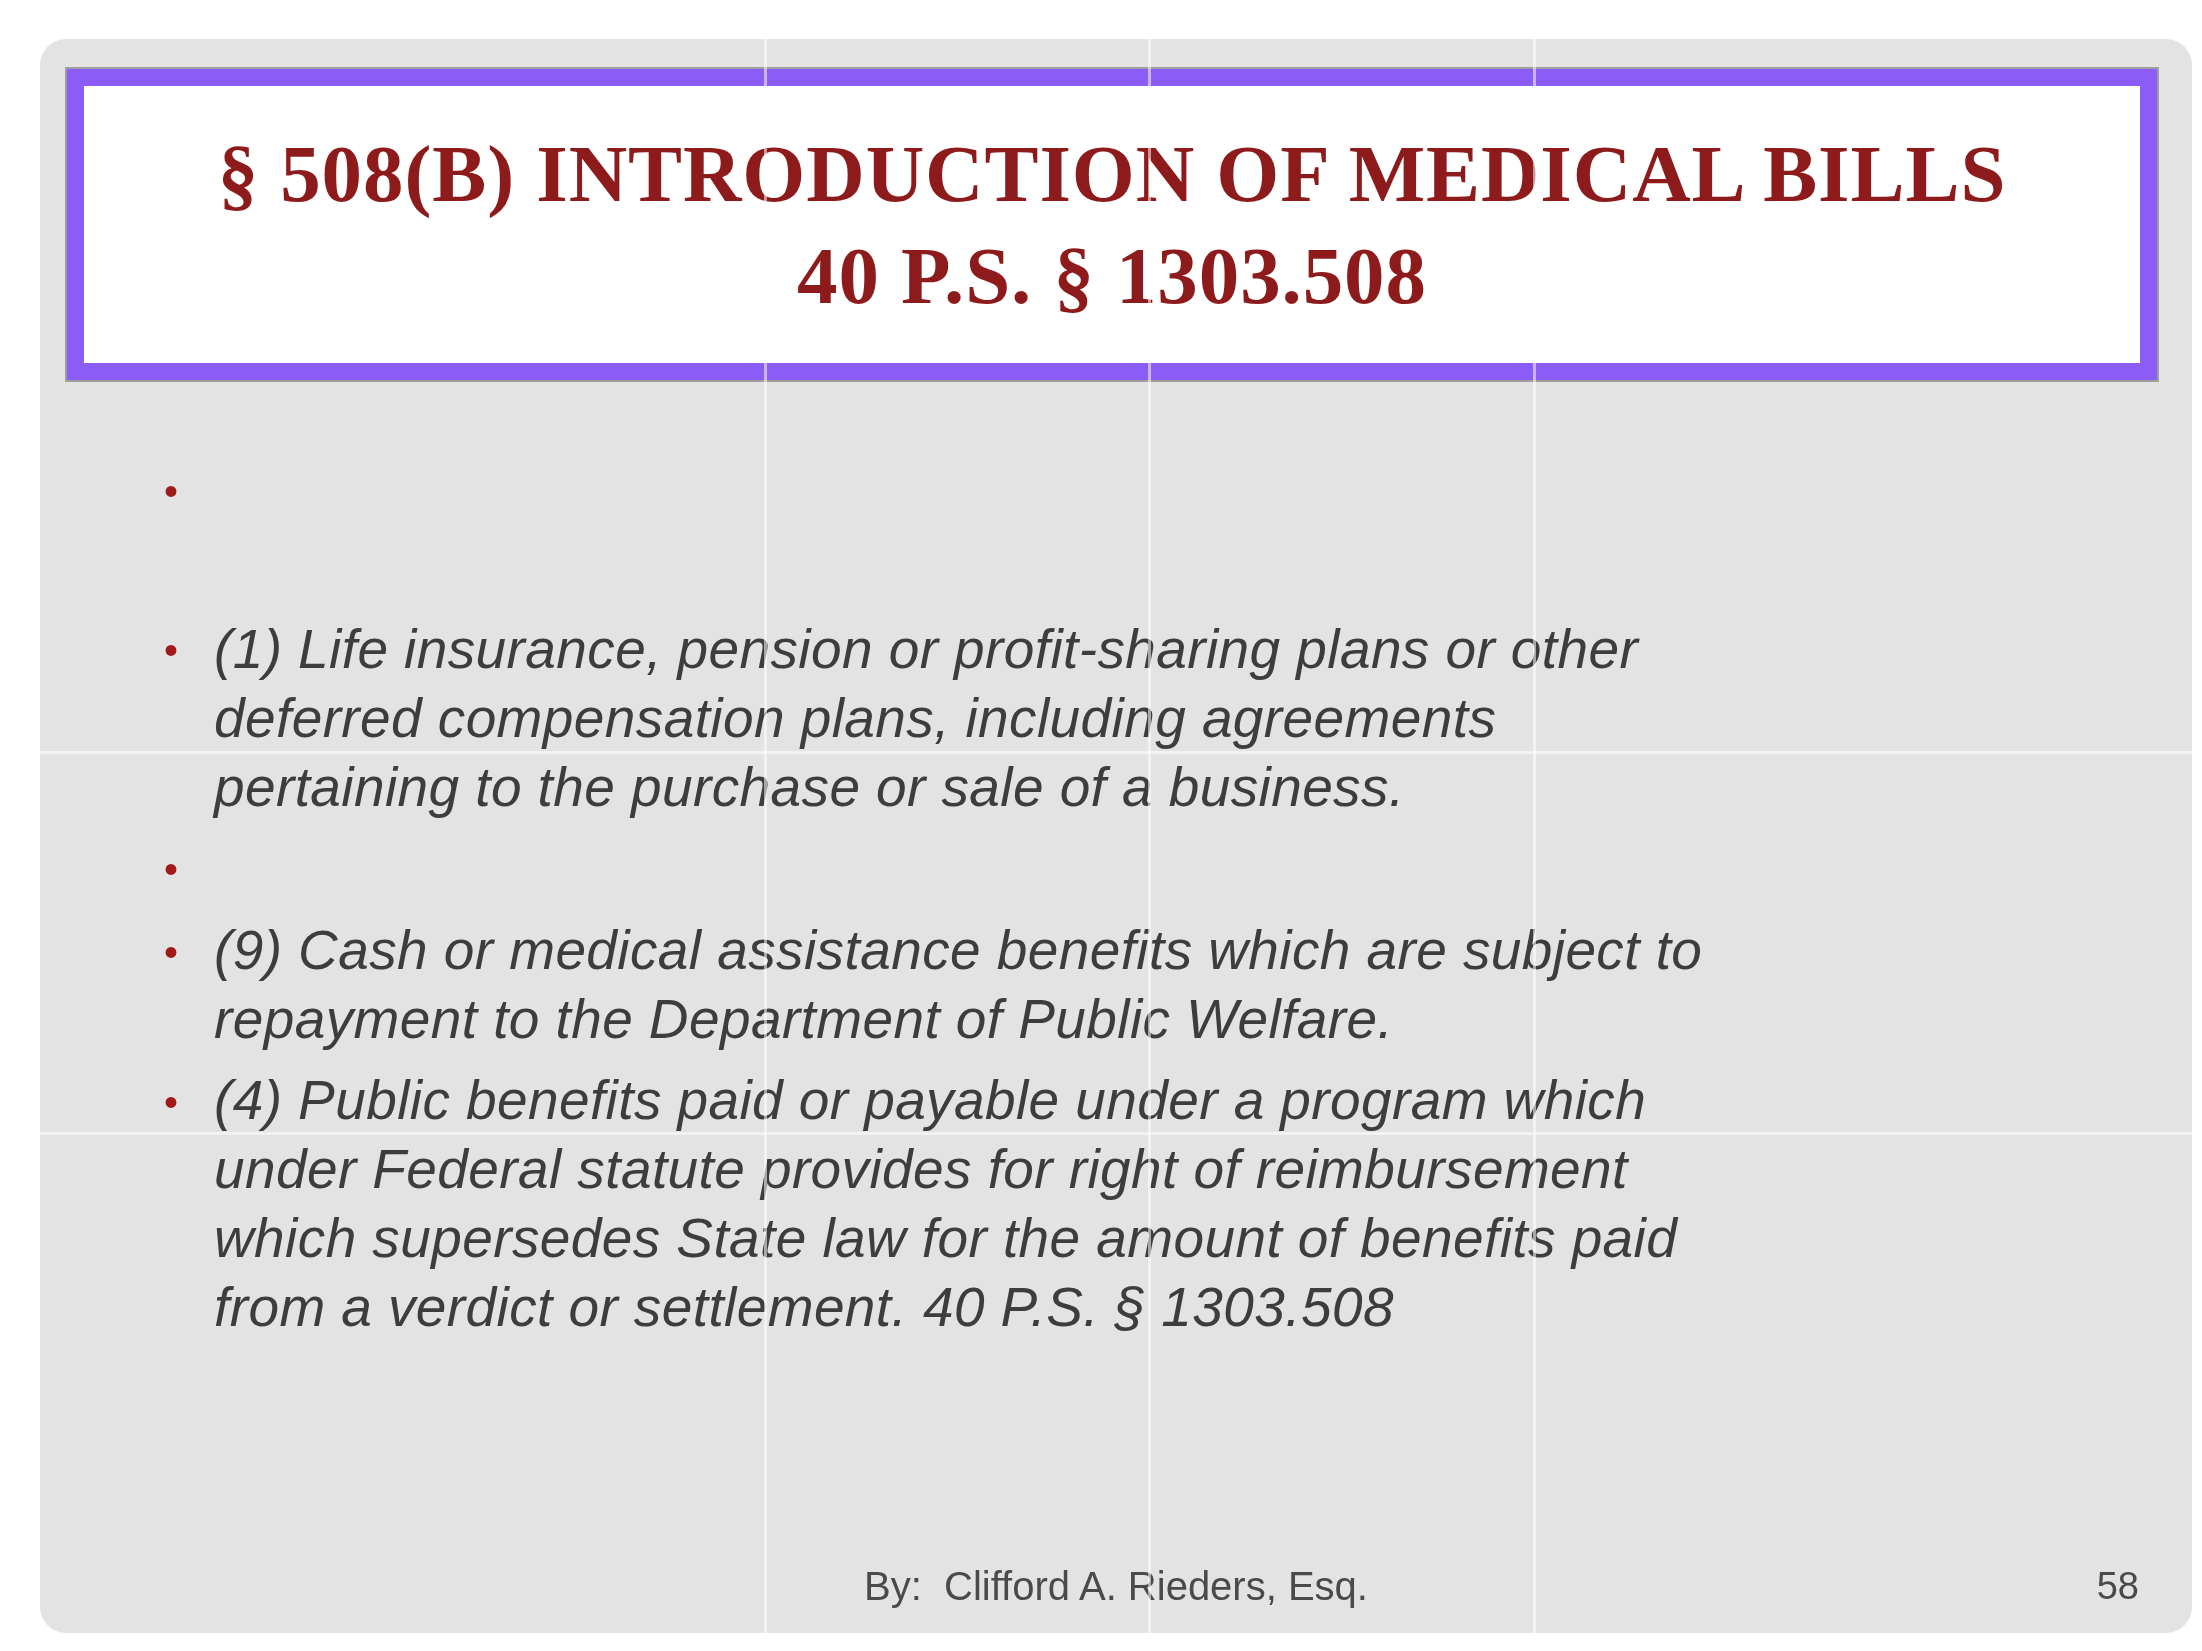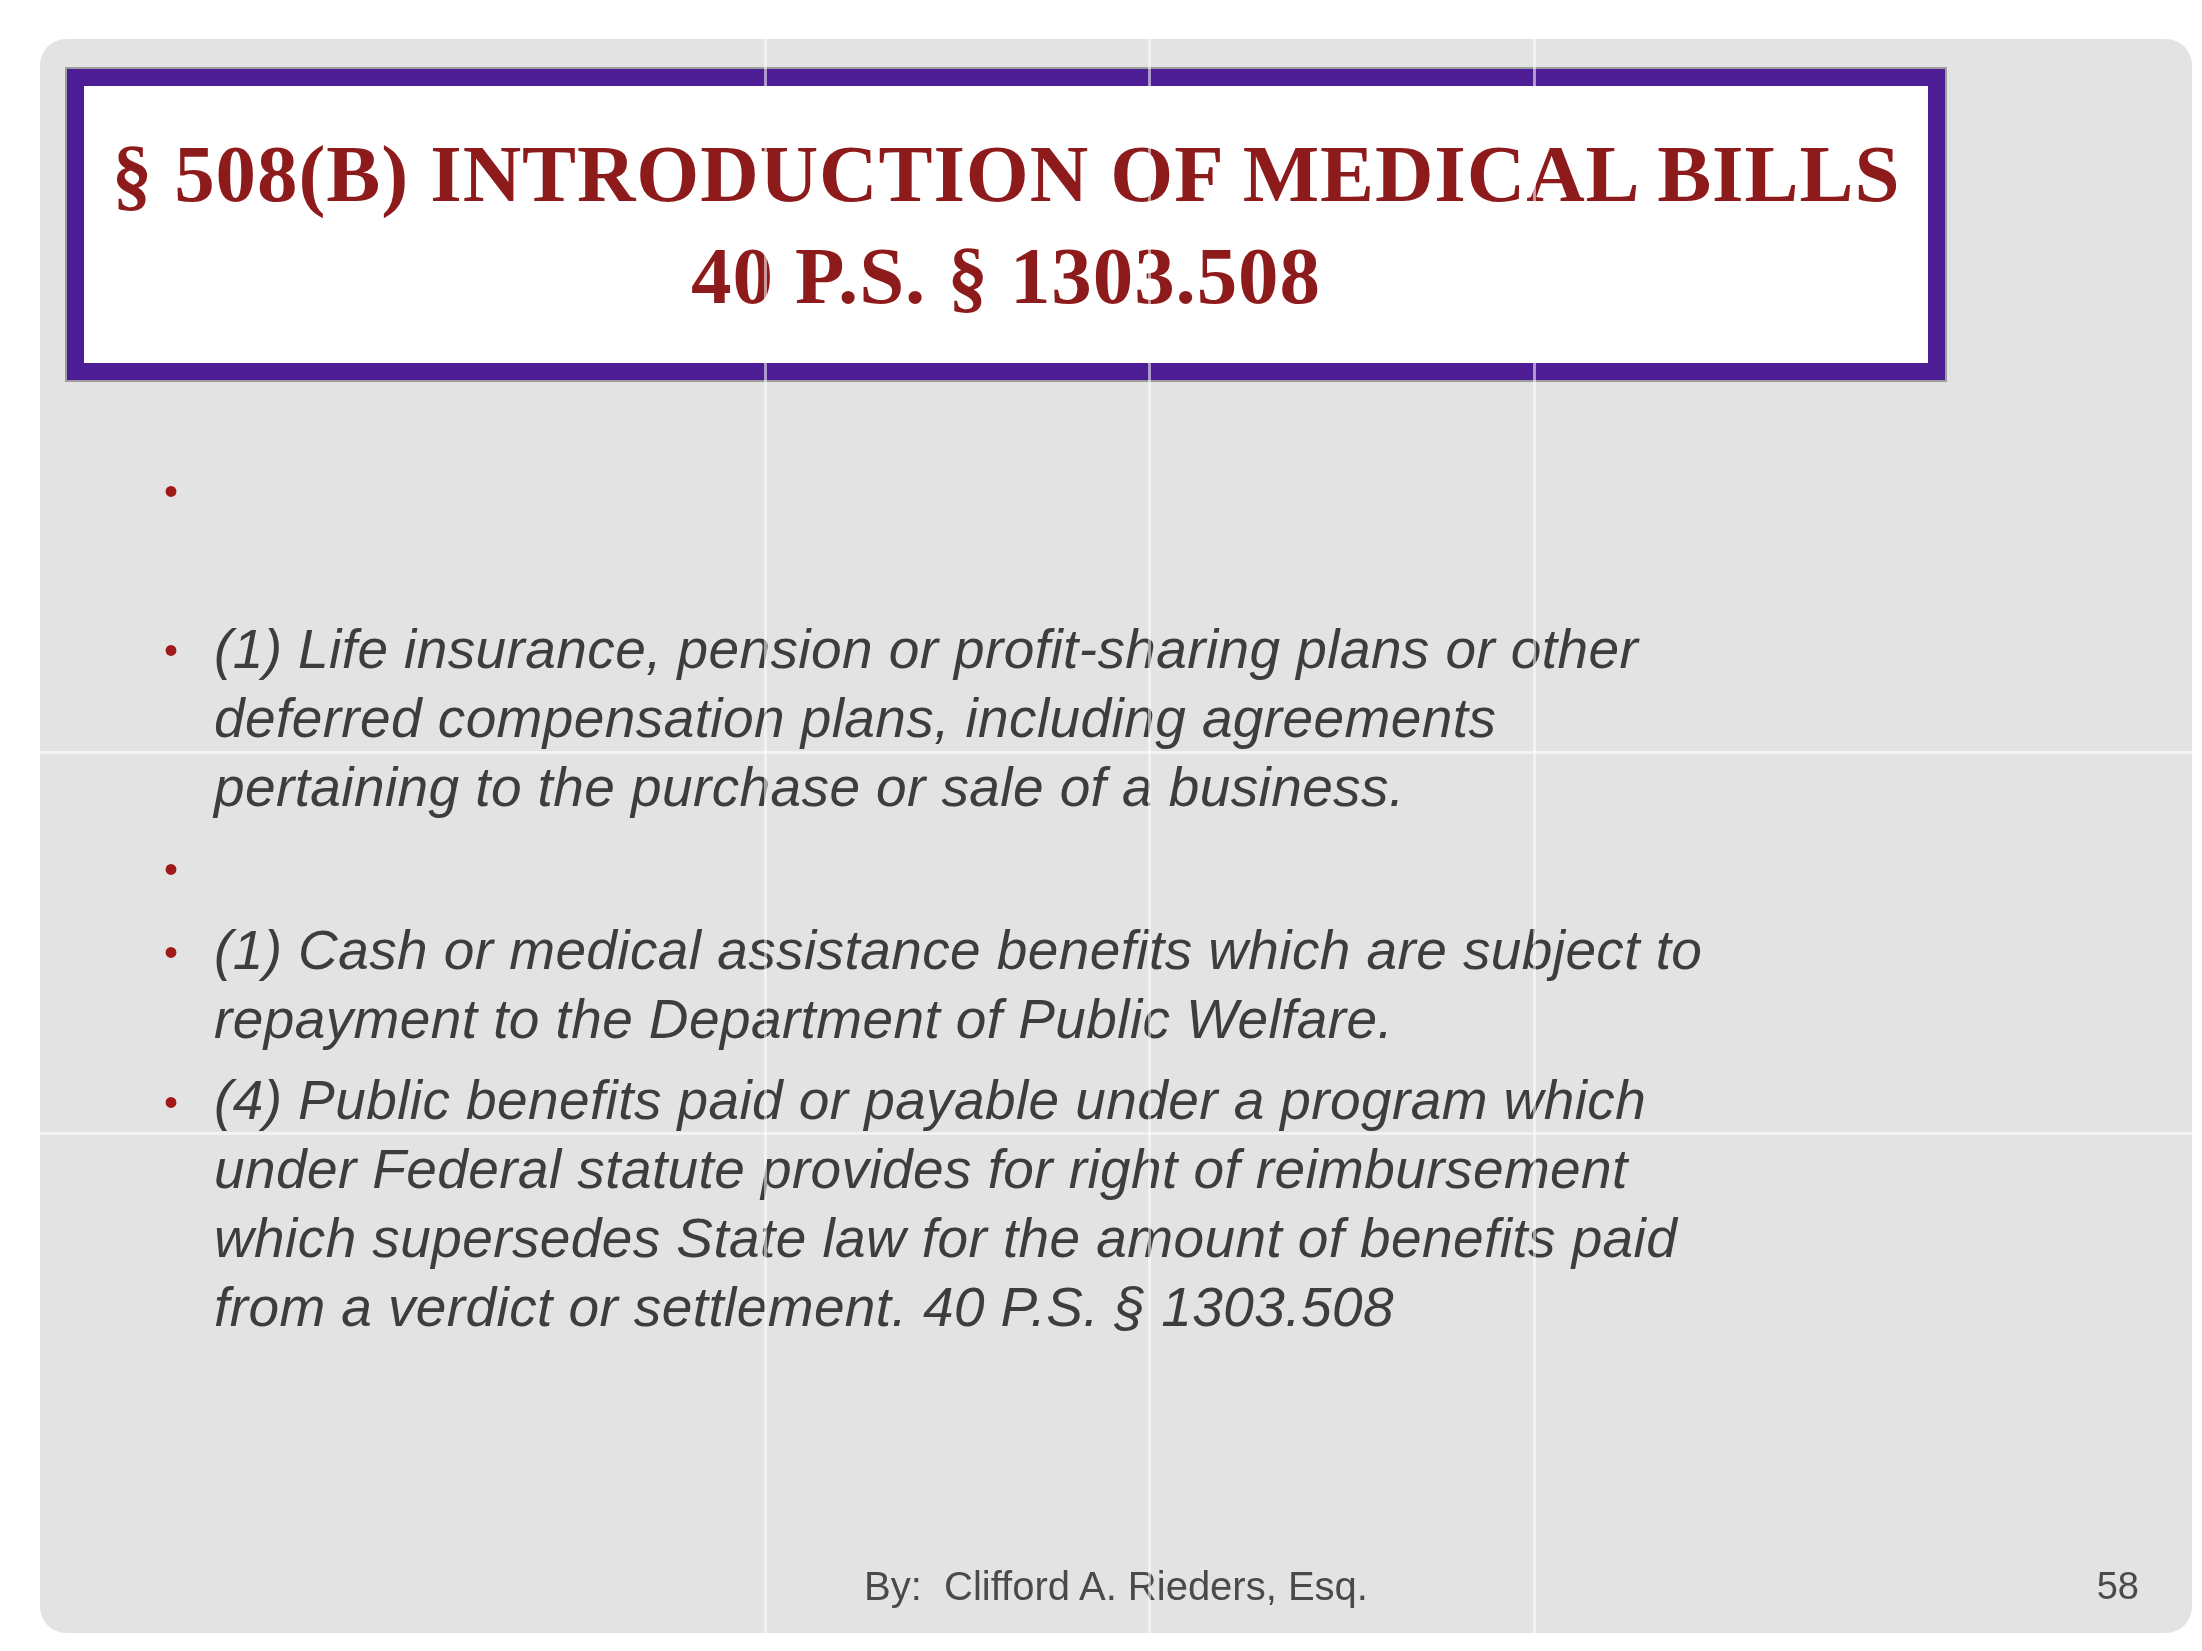--- a/index.html
+++ b/index.html
@@ -50,23 +50,23 @@
     height: 2.6px;
     background: rgba(255,255,255,0.55);
   }
   .seam-h.h1 { top: 712px; }
   .seam-h.h2 { top: 1093px; }
 
   .title-box {
     position: absolute;
     left: 25px;
     top: 28px;
-    width: 1882px;
+    width: 2094px;
     height: 315px;
-    background: #4c1d95;
+    background: #8b5cf6;
     border: 2.6px solid #9e9e9e;
     padding: 17px;
     box-sizing: border-box;
     z-index: 2;
   }
   .title-inner {
     width: 100%;
     height: 100%;
     background: #ffffff;
     display: flex;
@@ -170,21 +170,21 @@
 deferred compensation plans, including agreements
 pertaining to the purchase or sale of a business.</p>
       </div>
 
       <div class="bullet-item emph">
         <span class="dot">•</span>
       </div>
 
       <div class="bullet-item emph">
         <span class="dot">•</span>
-        <p class="bullet-text">(1) Cash or medical assistance benefits which are subject to
+        <p class="bullet-text">(9) Cash or medical assistance benefits which are subject to
 repayment to the Department of Public Welfare.</p>
       </div>
 
       <div class="bullet-item emph">
         <span class="dot">•</span>
         <p class="bullet-text">(4) Public benefits paid or payable under a program which
 under Federal statute provides for right of reimbursement
 which supersedes State law for the amount of benefits paid
 from a verdict or settlement.  40 P.S. § 1303.508</p>
       </div>

